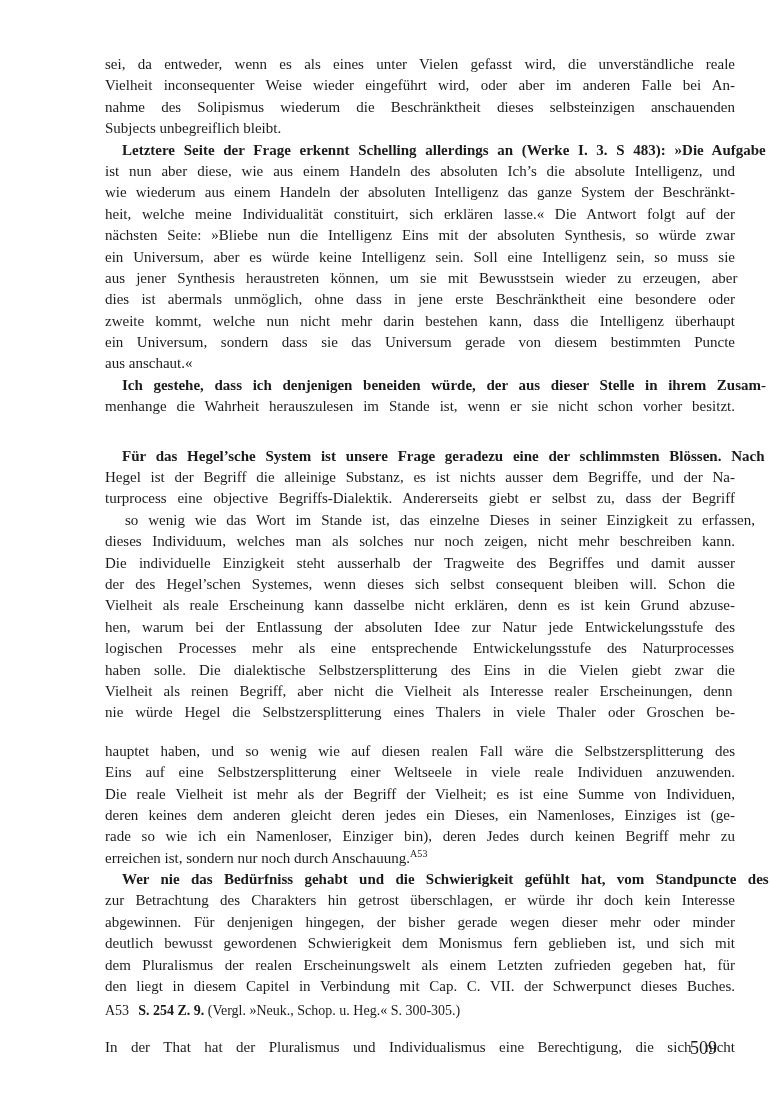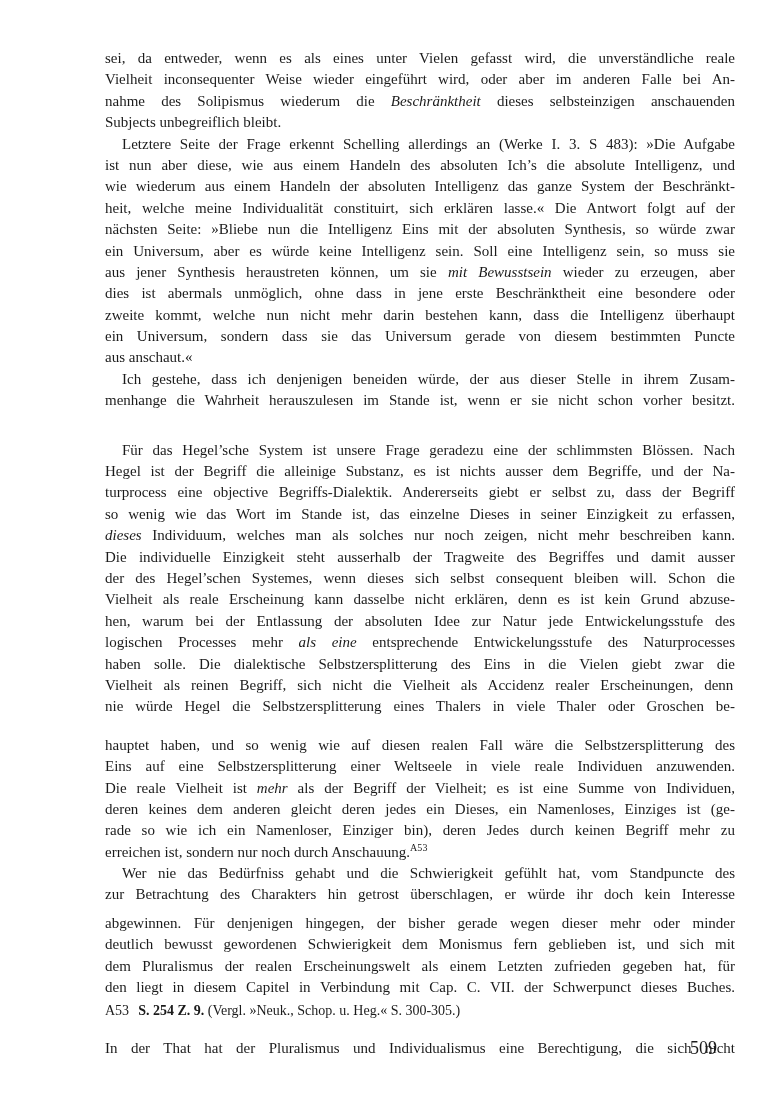--- a/index.html
+++ b/index.html
@@ -7,33 +7,33 @@
     width: 770px; height: 1100px;
     background: #ffffff;
     font-family: "Liberation Serif", serif;
     color: #1b1b1b;
     position: relative;
     overflow: hidden;
   }
   .page { position: absolute; inset: 0; background: #ffffff; }
   .text-block {
     position: absolute;
-    left: 105px; top: 48px;
+    left: 105px; top: 54px;
     width: 630px;
   }
   .line {
     height: 21.4px;
     line-height: 21.4px;
     font-size: 15px;
     white-space: nowrap;
     text-align: left;
   }
-  .line.indent { text-indent: 17px; }
+  .line.indent { text-indent: 17px; font-weight: bold; }
   .n { font-style: normal; }
-  .i { font-style: italic; }
+  .i { }
   .b { font-weight: bold; }
   .sup {
     font-size: 10px;
     position: relative;
     top: -5.5px;
     letter-spacing: 0.2px;
   }
   .footnote {
     position: absolute;
     left: 105px; top: 1000px;
@@ -71,39 +71,39 @@
       <div class="line j" style="word-spacing: 7.44401px;"><span class="n">aus jener Synthesis heraustreten können, um sie </span><span class="i">mit Bewusstsein</span><span class="n"> wieder zu erzeugen, aber</span></div>
       <div class="line j" style="word-spacing: 8.51953px;"><span class="n">dies ist abermals unmöglich, ohne dass in jene erste Beschränktheit eine besondere oder</span></div>
       <div class="line j" style="word-spacing: 7.44401px;"><span class="n">zweite kommt, welche nun nicht mehr darin bestehen kann, dass die Intelligenz überhaupt</span></div>
       <div class="line j" style="word-spacing: 9.78125px;"><span class="n">ein Universum, sondern dass sie das Universum gerade von diesem bestimmten Puncte</span></div>
       <div class="line last"><span class="n">aus anschaut.«</span></div>
       <div class="line indent j" style="word-spacing: 6.87861px;"><span class="n">Ich gestehe, dass ich denjenigen beneiden würde, der aus dieser Stelle in ihrem Zusam-</span></div>
       <div class="line j" style="word-spacing: 6.18389px;"><span class="n">menhange die Wahrheit herauszulesen im Stande ist, wenn er sie nicht schon vorher besitzt.</span></div>
       <div class="line indent j" style="word-spacing: 5.99089px; margin-top: 28px;"><span class="n">Für das Hegel’sche System ist unsere Frage geradezu eine der schlimmsten Blössen. Nach</span></div>
       <div class="line j" style="word-spacing: 6.01875px;"><span class="n">Hegel ist der Begriff die alleinige Substanz, es ist nichts ausser dem Begriffe, und der Na-</span></div>
       <div class="line j" style="word-spacing: 6.99716px;"><span class="n">turprocess eine objective Begriffs-Dialektik. Andererseits giebt er selbst zu, dass der Begriff</span></div>
-      <div class="line j" style="word-spacing: 6.13542px;"><span class="n">so wenig wie das Wort im Stande ist, das einzelne Dieses in seiner Einzigkeit zu erfassen,</span></div>
+      <div class="line j" style="word-spacing: 6.13542px; margin-left: 20px;"><span class="n">so wenig wie das Wort im Stande ist, das einzelne Dieses in seiner Einzigkeit zu erfassen,</span></div>
       <div class="line j" style="word-spacing: 6.85156px;"><span class="i">dieses</span><span class="n"> Individuum, welches man als solches nur noch zeigen, nicht mehr beschreiben kann.</span></div>
       <div class="line j" style="word-spacing: 8.48295px;"><span class="n">Die individuelle Einzigkeit steht ausserhalb der Tragweite des Begriffes und damit ausser</span></div>
       <div class="line j" style="word-spacing: 7.4401px;"><span class="n">der des Hegel’schen Systemes, wenn dieses sich selbst consequent bleiben will. Schon die</span></div>
       <div class="line j" style="word-spacing: 6.49399px;"><span class="n">Vielheit als reale Erscheinung kann dasselbe nicht erklären, denn es ist kein Grund abzuse-</span></div>
       <div class="line j" style="word-spacing: 7.96484px;"><span class="n">hen, warum bei der Entlassung der absoluten Idee zur Natur jede Entwickelungsstufe des</span></div>
       <div class="line j" style="word-spacing: 11.8906px;"><span class="n">logischen Processes mehr </span><span class="i">als eine</span><span class="n"> entsprechende Entwickelungsstufe des Naturprocesses</span></div>
       <div class="line j" style="word-spacing: 9.3112px;"><span class="n">haben solle. Die dialektische Selbstzersplitterung des Eins in die Vielen giebt zwar die</span></div>
-      <div class="line j" style="word-spacing: 7.22656px;"><span class="n">Vielheit als reinen Begriff, sich nicht die Vielheit als Accidenz realer Erscheinungen, denn</span></div>
+      <div class="line j" style="word-spacing: 7.22656px;"><span class="n">Vielheit als reinen Begriff, aber nicht die Vielheit als Interesse realer Erscheinungen, denn</span></div>
       <div class="line j" style="word-spacing: 8.11589px;"><span class="n">nie würde Hegel die Selbstzersplitterung eines Thalers in viele Thaler oder Groschen be-</span></div>
       <div class="line j" style="word-spacing: 7.64062px; margin-top: 17px;"><span class="n">hauptet haben, und so wenig wie auf diesen realen Fall wäre die Selbstzersplitterung des</span></div>
       <div class="line j" style="word-spacing: 10.125px;"><span class="n">Eins auf eine Selbstzersplitterung einer Weltseele in viele reale Individuen anzuwenden.</span></div>
       <div class="line j" style="word-spacing: 6.18229px;"><span class="n">Die reale Vielheit ist </span><span class="i">mehr</span><span class="n"> als der Begriff der Vielheit; es ist eine Summe von Individuen,</span></div>
       <div class="line j" style="word-spacing: 6.45673px;"><span class="n">deren keines dem anderen gleicht deren jedes ein Dieses, ein Namenloses, Einziges ist (ge-</span></div>
       <div class="line j" style="word-spacing: 6.98103px;"><span class="n">rade so wie ich ein Namenloser, Einziger bin), deren Jedes durch keinen Begriff mehr zu</span></div>
       <div class="line last"><span class="n">erreichen ist, sondern nur noch durch Anschauung.</span><span class="sup">A53</span></div>
       <div class="line indent j" style="word-spacing: 7.54818px;"><span class="n">Wer nie das Bedürfniss gehabt und die Schwierigkeit gefühlt hat, vom Standpuncte des</span></div>
       <div class="line j" style="word-spacing: 7.54948px;"><span class="n">zur Betrachtung des Charakters hin getrost überschlagen, er würde ihr doch kein Interesse</span></div>
-      <div class="line j" style="word-spacing: 8.76705px; margin-top: 7px;"><span class="n">abgewinnen. Für denjenigen hingegen, der bisher gerade wegen dieser mehr oder minder</span></div>
+      <div class="line j" style="word-spacing: 8.76705px;"><span class="n">abgewinnen. Für denjenigen hingegen, der bisher gerade wegen dieser mehr oder minder</span></div>
       <div class="line j" style="word-spacing: 7.20597px;"><span class="n">deutlich bewusst gewordenen Schwierigkeit dem Monismus fern geblieben ist, und sich mit</span></div>
       <div class="line j" style="word-spacing: 7.74432px;"><span class="n">dem Pluralismus der realen Erscheinungswelt als einem Letzten zufrieden gegeben hat, für</span></div>
       <div class="line j" style="word-spacing: 5.87946px;"><span class="n">den liegt in diesem Capitel in Verbindung mit Cap. C. VII. der Schwerpunct dieses Buches.</span></div>
       <div class="line j" style="word-spacing: 9.71875px; margin-top: 40px;"><span class="n">In der That hat der Pluralismus und Individualismus eine Berechtigung, die sich nicht</span></div>
     </div>
 
   <div class="footnote">
     <span class="marker">A53</span><span class="b">S. 254 Z. 9.</span><span> (Vergl. »Neuk., Schop. u. Heg.« S. 300-305.)</span>
   </div>
 

